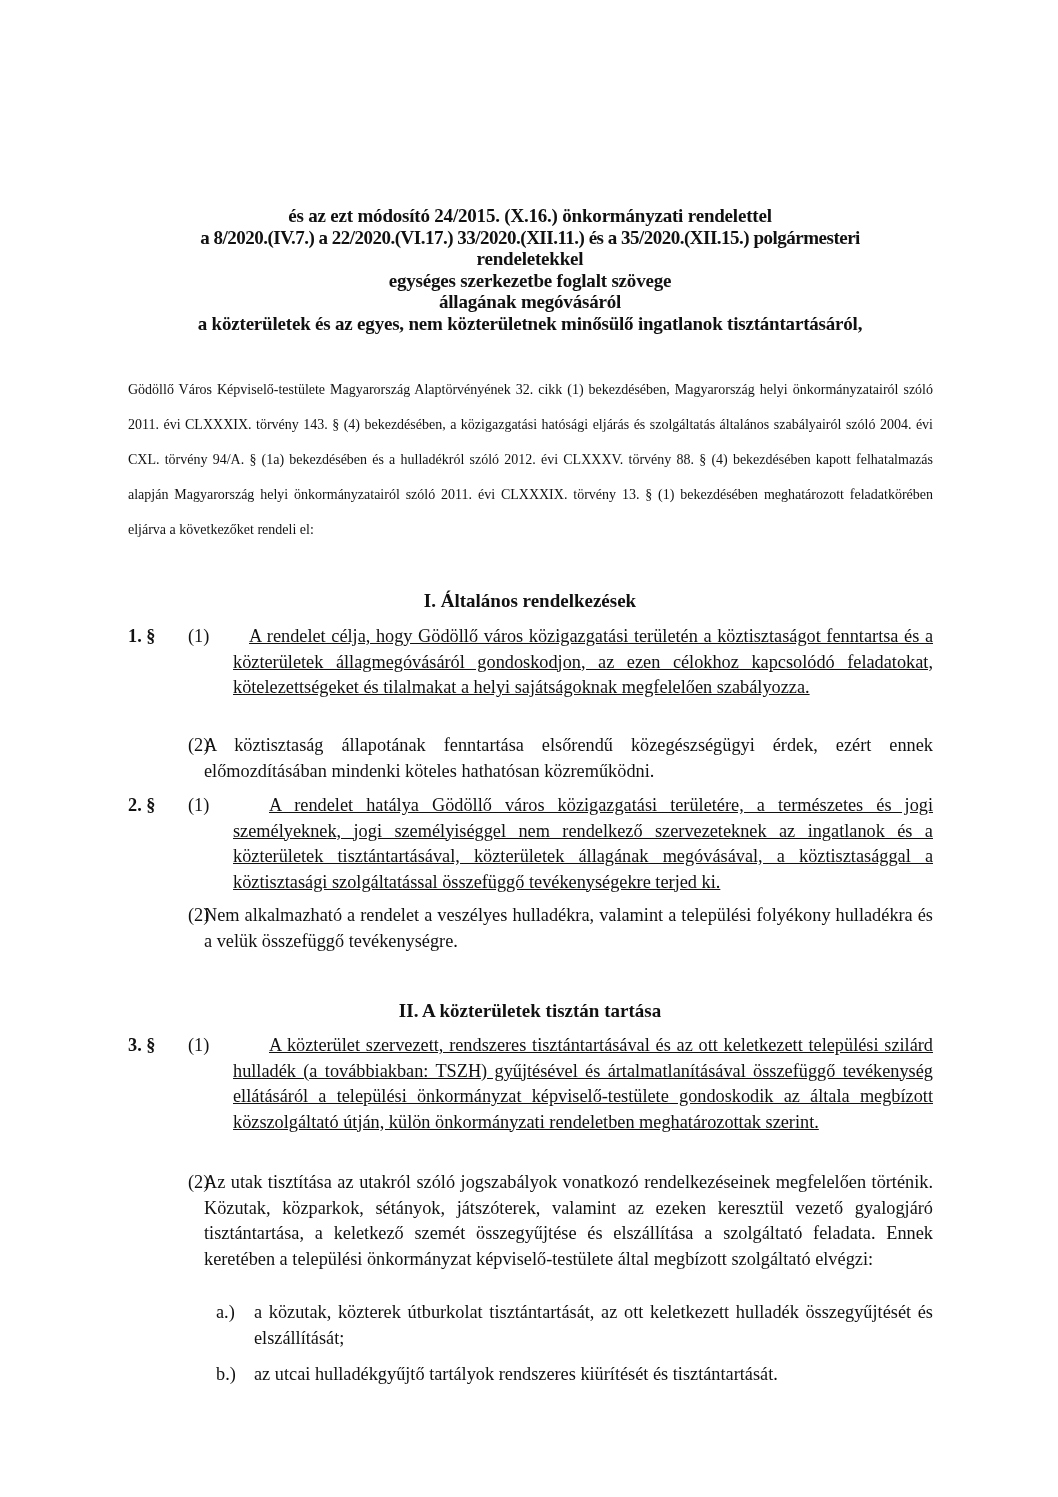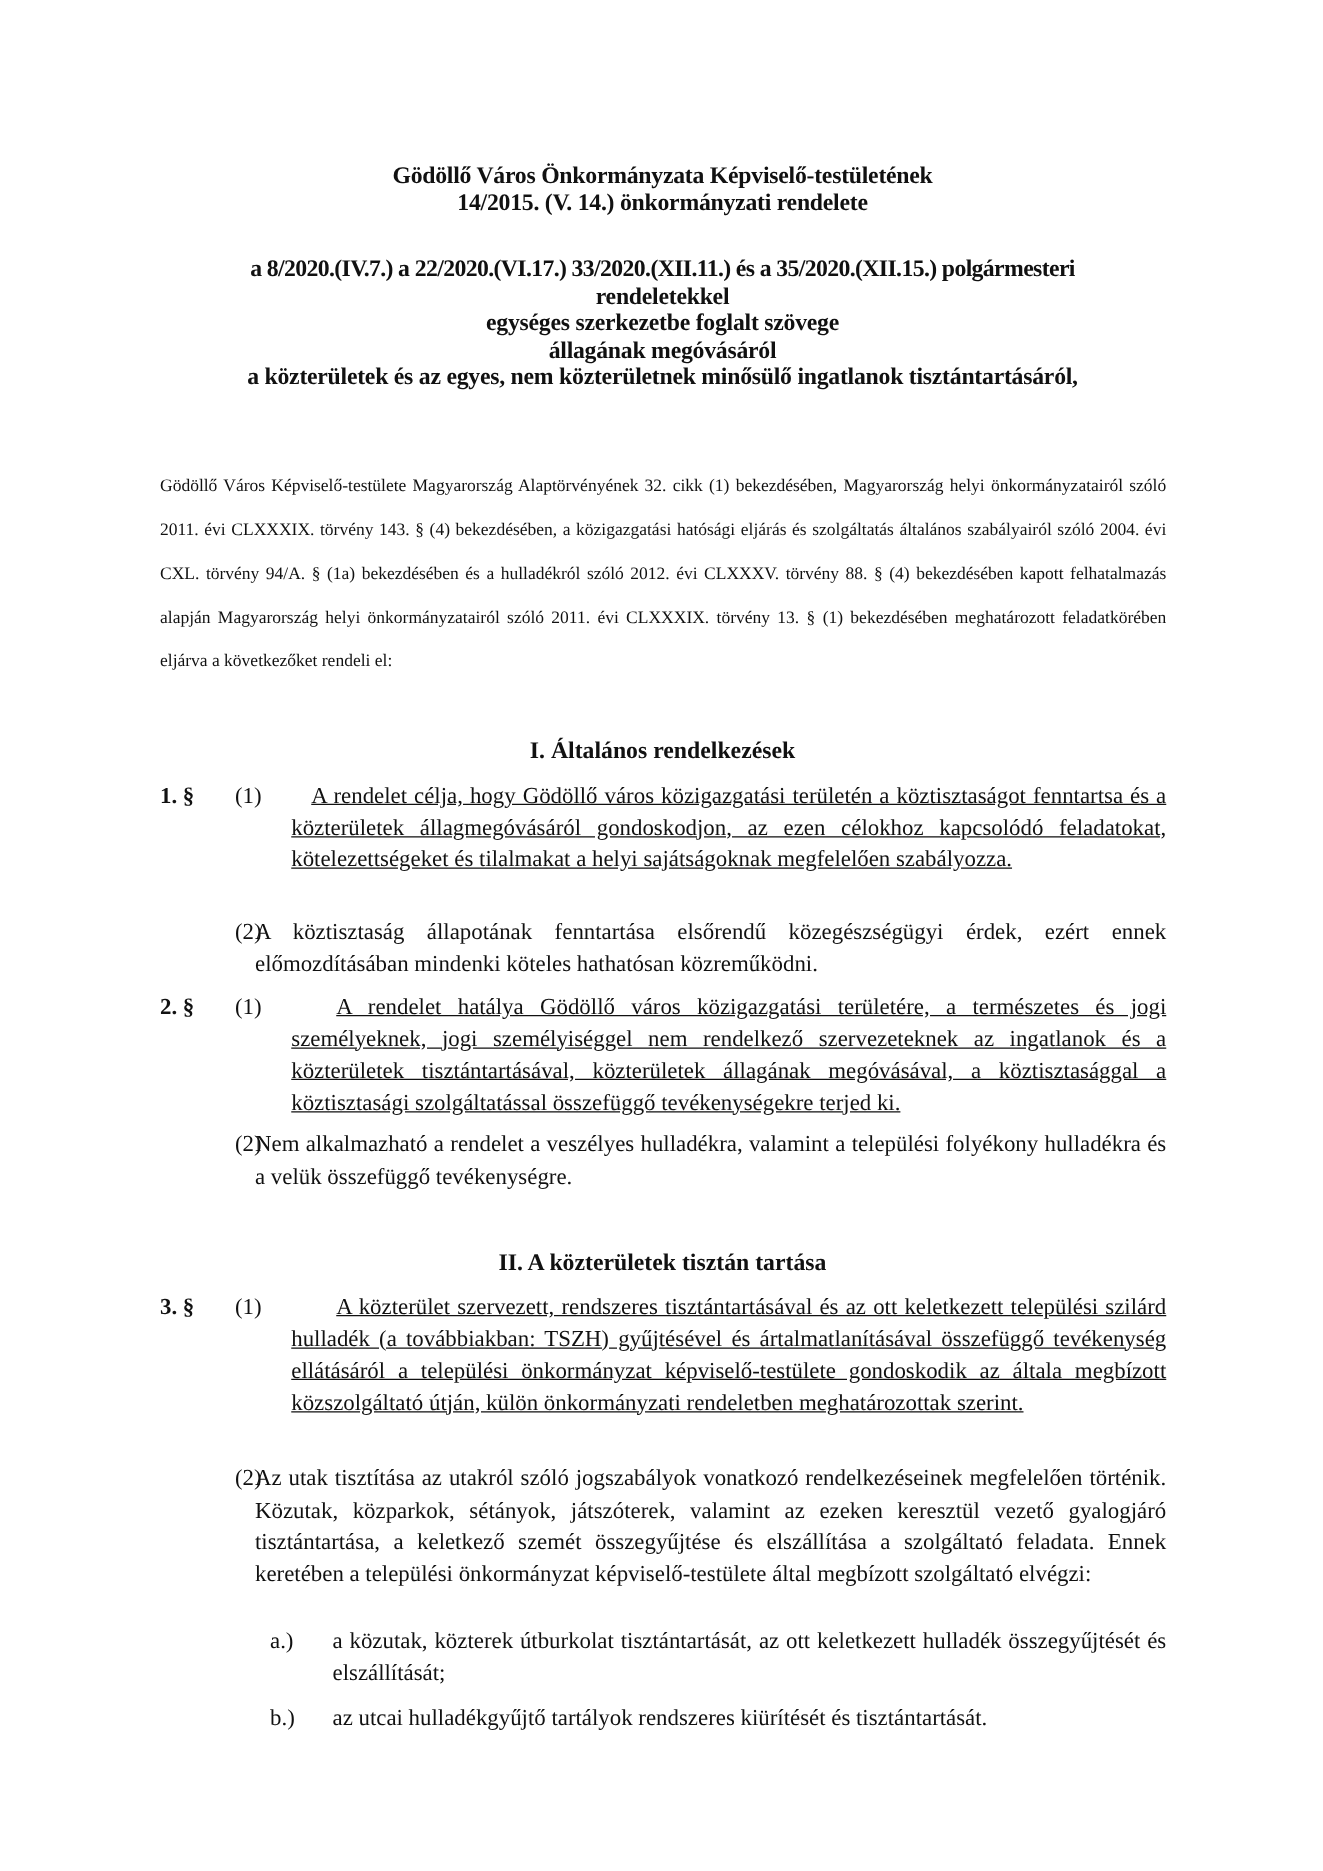--- a/index.html
+++ b/index.html
@@ -16,33 +16,30 @@
                    font-weight: bold; font-size: 19px; }
   .para { position: absolute; left: 128px; width: 805px; font-size: 18.3px; line-height: 25.5px; }
   .para .num { position: absolute; left: 0; top: 0; font-weight: bold; }
   .para .sub { position: absolute; left: 60px; top: 0; }
   .para .body { margin-left: 105px; text-align: justify; text-decoration: underline; }
   .subpara { position: absolute; left: 188px; width: 745px; font-size: 18.3px; line-height: 25.5px; }
   .subpara .sub { position: absolute; left: 0; top: 0; }
   .subpara .body { margin-left: 16px; text-align: justify; }
   .item { position: absolute; left: 216px; width: 717px; font-size: 18.3px; line-height: 25.5px; }
   .item .lbl { position: absolute; left: 0; top: 0; }
-  .item .body { margin-left: 50px; text-align: justify; }
+  .item .body { margin-left: 38px; text-align: justify; }
 </style>
 </head>
 <body>
 
 <div class="page">
 
-  <div class="title t1">
-    <div>Gödöllő Város Önkormányzata Képviselő-testületének</div>
-    <div>14/2015. (V. 14.) önkormányzati rendelete</div>
-  </div>
 
   <div class="title t2">
+    <div>és az ezt módosító 24/2015. (X.16.) önkormányzati rendelettel</div>
     <div style="letter-spacing:-0.5px">a 8/2020.(IV.7.) a 22/2020.(VI.17.) 33/2020.(XII.11.) és a 35/2020.(XII.15.) polgármesteri</div>
     <div>rendeletekkel</div>
     <div>egységes szerkezetbe foglalt szövege</div>
     <div>állagának megóvásáról</div>
     <div>a közterületek és az egyes, nem közterületnek minősülő ingatlanok tisztántartásáról,</div>
   </div>
 
   <div class="preamble">Gödöllő Város Képviselő-testülete Magyarország Alaptörvényének 32. cikk (1) bekezdésében, Magyarország helyi önkormányzatairól szóló 2011. évi CLXXXIX. törvény 143. § (4) bekezdésében, a közigazgatási hatósági eljárás és szolgáltatás általános szabályairól szóló 2004. évi CXL. törvény 94/A. § (1a) bekezdésében és a hulladékról szóló 2012. évi CLXXXV. törvény 88. § (4) bekezdésében kapott felhatalmazás alapján Magyarország helyi önkormányzatairól szóló 2011. évi CLXXXIX. törvény 13. § (1) bekezdésében meghatározott feladatkörében eljárva a következőket rendeli el:</div>
 
   <div class="section-title" style="top:590px">I. Általános rendelkezések</div>

